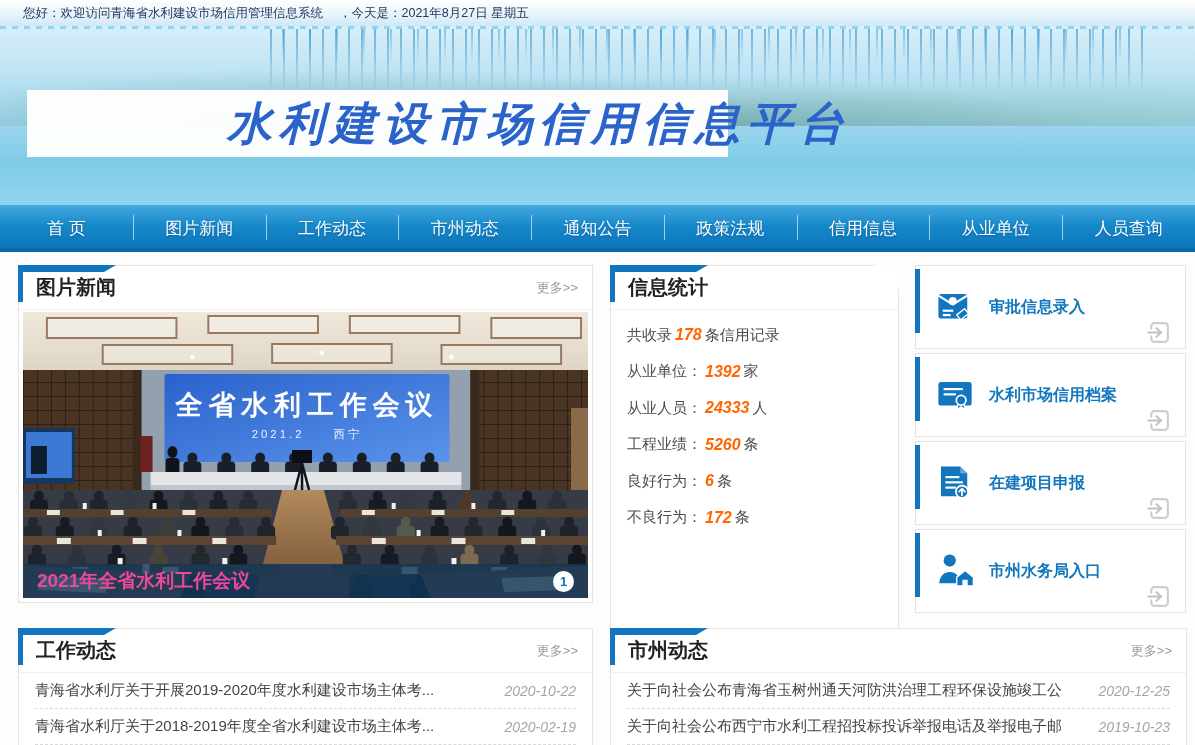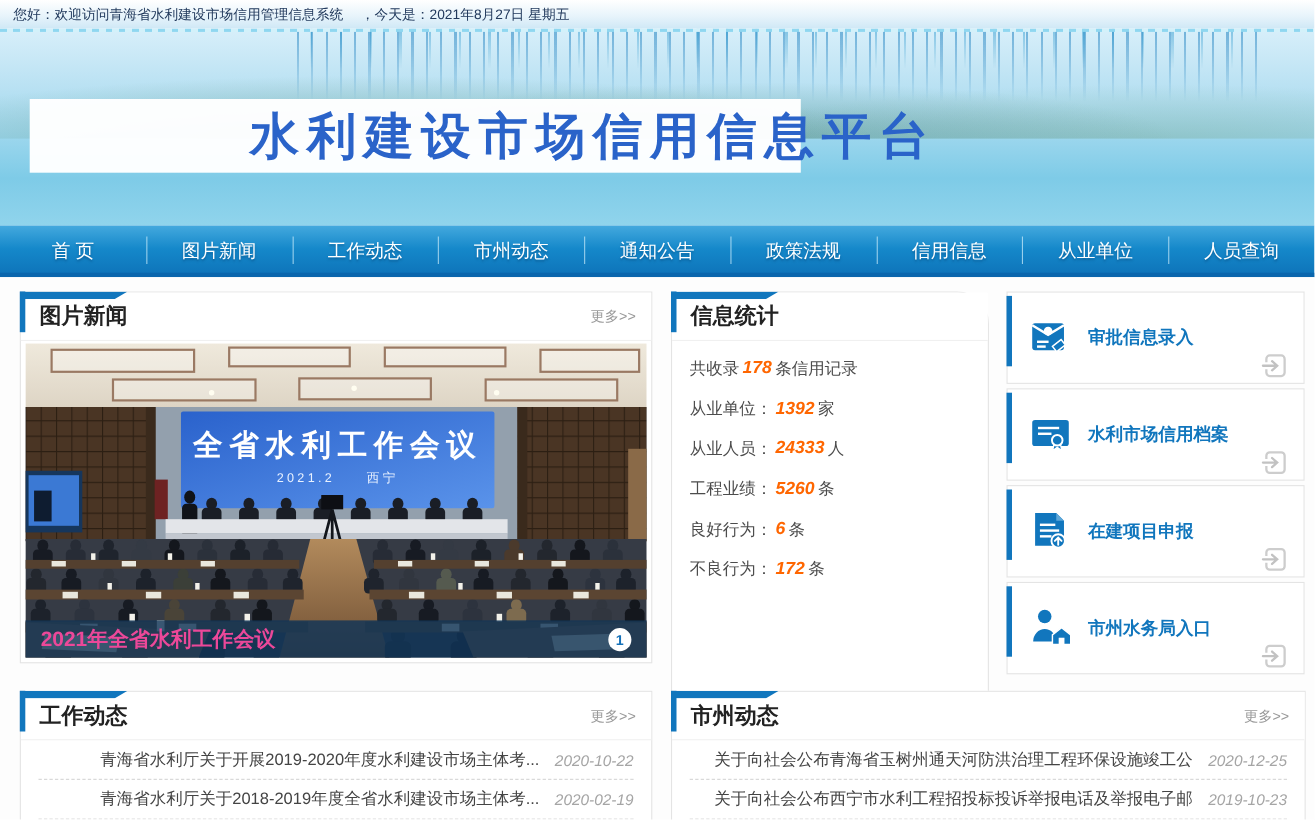--- a/index.html
+++ b/index.html
@@ -1,21 +1,21 @@
 <!DOCTYPE html>
 <html><head>
 <meta charset="utf-8">
 <style>
   * { box-sizing: border-box; margin: 0; padding: 0; }
   html,body { width:1195px; height:745px; overflow:hidden; }
   body { font-family:"Liberation Sans","DejaVu Sans",sans-serif; background:#fff; position:relative; }
 
   
   .topbar { height:26px; background:linear-gradient(180deg,#ffffff 0%,#e8f4fb 55%,#cfe8f6 100%);
-    display:flex; align-items:center; padding:0 12px; font-size:12.5px; color:#21395c; }
+    display:flex; align-items:center; padding:0 23px; font-size:12.5px; color:#21395c; }
   .topbar .today { margin-left:16px; }
 
   
   .banner { position:relative; height:179px; overflow:hidden;
     background:linear-gradient(180deg,#d8effa 0%,#bbe2f3 28%,#a0d8ee 52%,#7ecbe7 76%,#90d4ec 100%); }
   .banner .dots { position:absolute; top:0; left:0; right:0; height:3px;
     background:repeating-linear-gradient(90deg,#8fd7f0 0 6px,#d3f1fa 6px 12px); }
   .banner .hills { position:absolute; left:0; top:14px; width:100%; height:86px;
     background:
       radial-gradient(55% 95% at 28% 100%, rgba(70,120,85,.38), transparent 70%),
@@ -23,21 +23,21 @@
       radial-gradient(45% 80% at 88% 100%, rgba(110,150,110,.28), transparent 72%); }
   .banner .bars { position:absolute; left:270px; top:0; width:880px; height:66px;
     background:repeating-linear-gradient(90deg, rgba(25,125,190,.55) 0 2px, transparent 2px 13px);
     -webkit-mask-image:linear-gradient(180deg,#000 0%,rgba(0,0,0,.55) 50%,transparent 100%);
             mask-image:linear-gradient(180deg,#000 0%,rgba(0,0,0,.55) 50%,transparent 100%); }
   .banner .bars2 { position:absolute; left:282px; top:0; width:860px; height:36px;
     background:repeating-linear-gradient(90deg, rgba(40,150,205,.5) 0 2px, transparent 2px 27px);
     -webkit-mask-image:linear-gradient(180deg,#000 0%,transparent 100%);
             mask-image:linear-gradient(180deg,#000 0%,transparent 100%); }
   .whiteband { position:absolute; left:27px; top:64px; width:701px; height:67px;
-    background:rgba(255,255,255,.97); display:flex; align-items:center; }
+    background:rgba(255,255,255,.97); display:flex; align-items:center;font-style:italic; }
   .site-title { margin-left:200px; font-size:45px; font-weight:bold; color:#2a63c9; letter-spacing:7px; white-space:nowrap; }
 
   
   .nav { position:relative; height:47px; display:flex; list-style:none;
     background:linear-gradient(180deg,#44a9de 0%,#1588ca 45%,#0d72b8 100%);
     box-shadow:inset 0 -4px 0 #0a66ad; }
   .nav li { flex:1; position:relative; display:flex; align-items:center; justify-content:center; cursor:pointer; }
   .nav li + li::before { content:""; position:absolute; left:0; top:10px; height:25px; width:1px;
     background:rgba(198,233,250,.75); }
   .nav li span { color:#fff; font-size:17px; text-shadow:0 1px 2px rgba(0,40,80,.35); }
@@ -76,21 +76,21 @@
   
   .link-card { position:relative; height:84px; margin-bottom:4px; background:#fff; border:1px solid #e4e4e4;
     display:flex; align-items:center; padding-left:18px; cursor:pointer; }
   .link-card::before { content:""; position:absolute; left:-1px; top:3px; width:5px; height:64px; background:#1176bd; }
   .link-icon { width:42px; height:42px; margin-right:13px; flex:none; }
   .link-label { font-size:16px; font-weight:bold; color:#1176bd; white-space:nowrap; }
   .go-arrow { position:absolute; right:13px; bottom:2px; width:27px; height:27px; }
 
   
   .news-list { padding:0 16px; }
-  .news-item { height:36px; display:flex; align-items:center; border-bottom:1px dashed #d9d9d9; cursor:pointer;text-align:right; }
+  .news-item { height:36px; display:flex; align-items:center; border-bottom:1px dashed #d9d9d9; cursor:pointer; }
   .news-title { flex:1; font-size:15px; color:#444; white-space:nowrap; overflow:hidden; text-overflow:ellipsis; }
   .news-date { margin-left:14px; font-size:14px; color:#a5a5a5; flex:none;font-style:italic; }
 </style>
 </head>
 <body>
 
 <div class="topbar">
   <span>您好：欢迎访问青海省水利建设市场信用管理信息系统</span>
   <span class="today">，今天是：2021年8月27日 星期五</span>
 </div>

